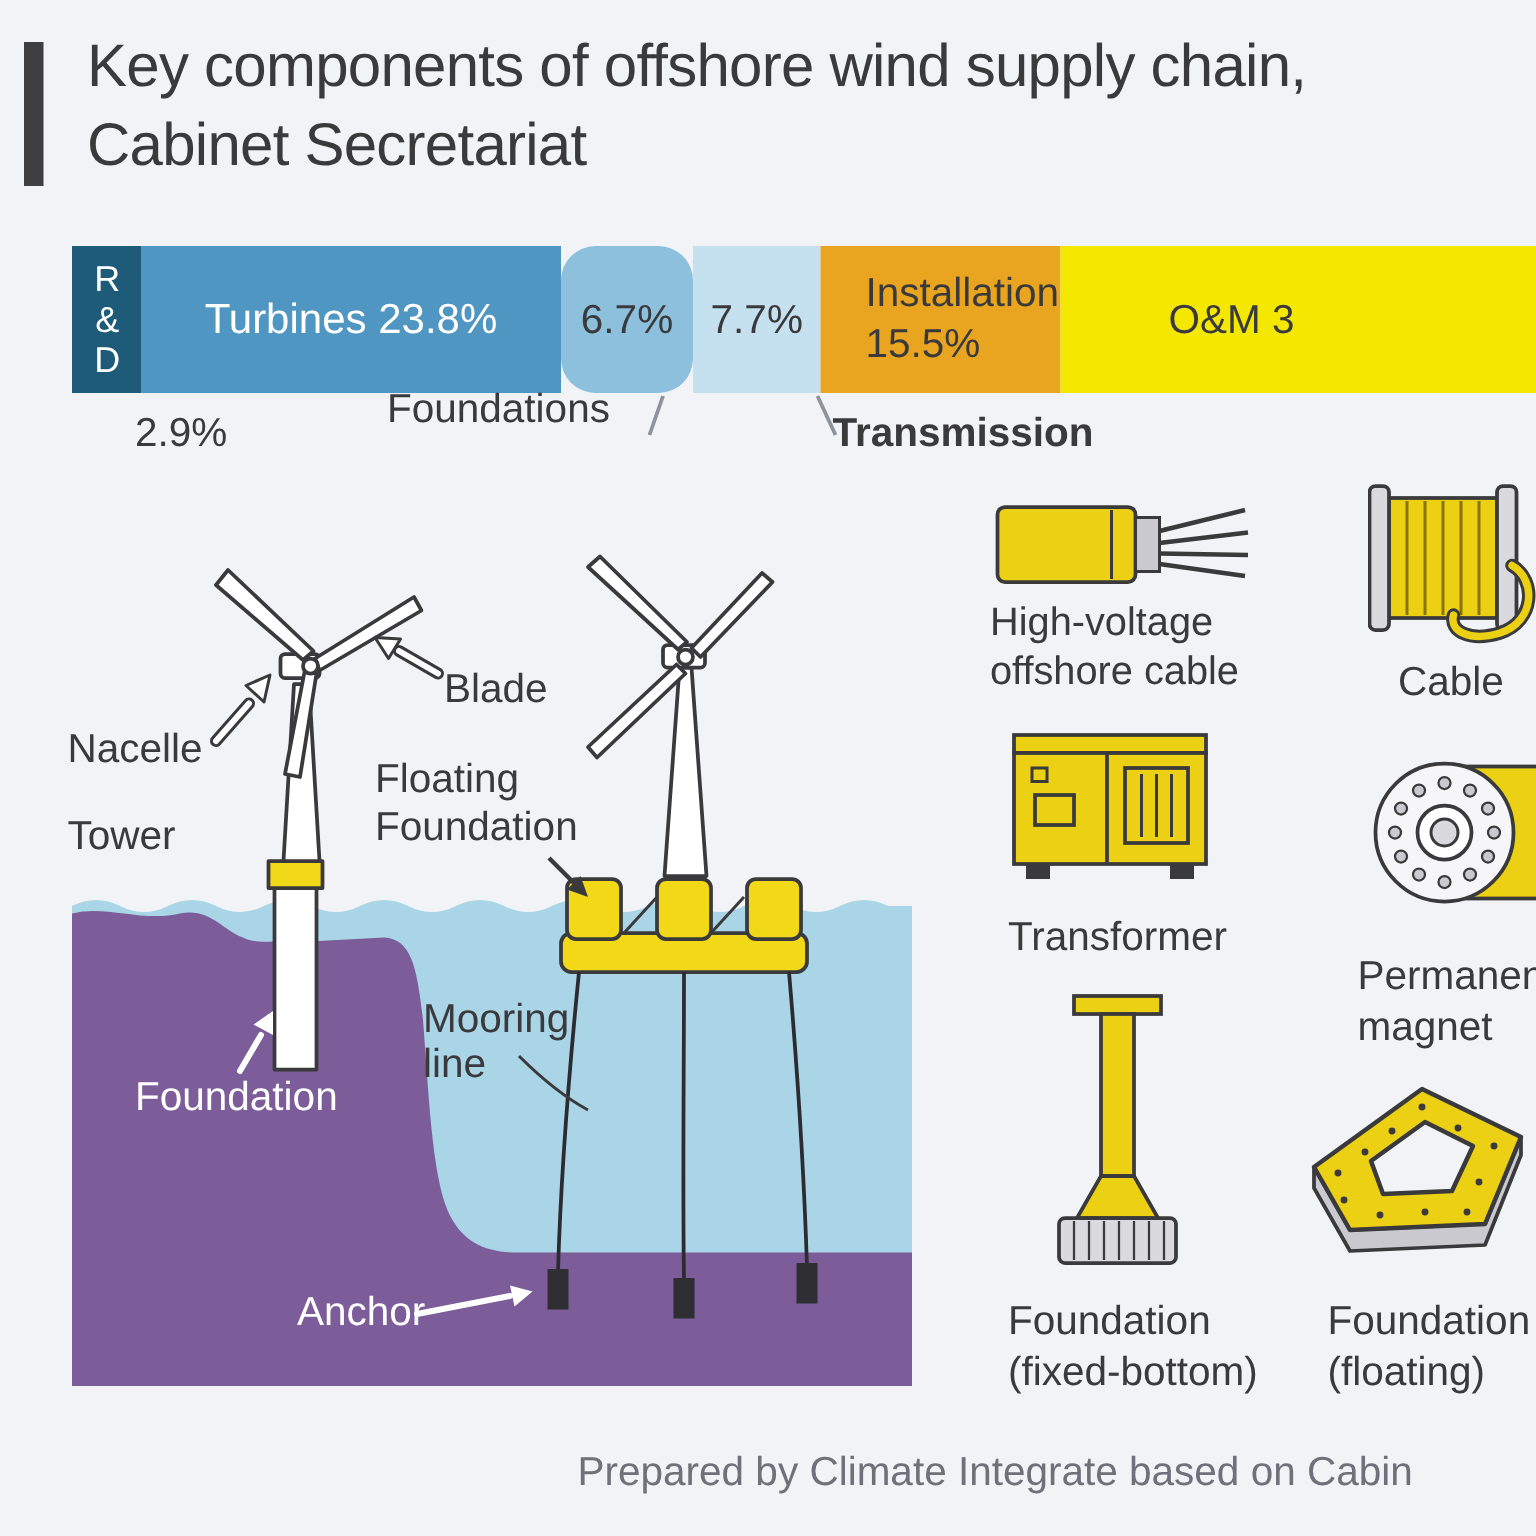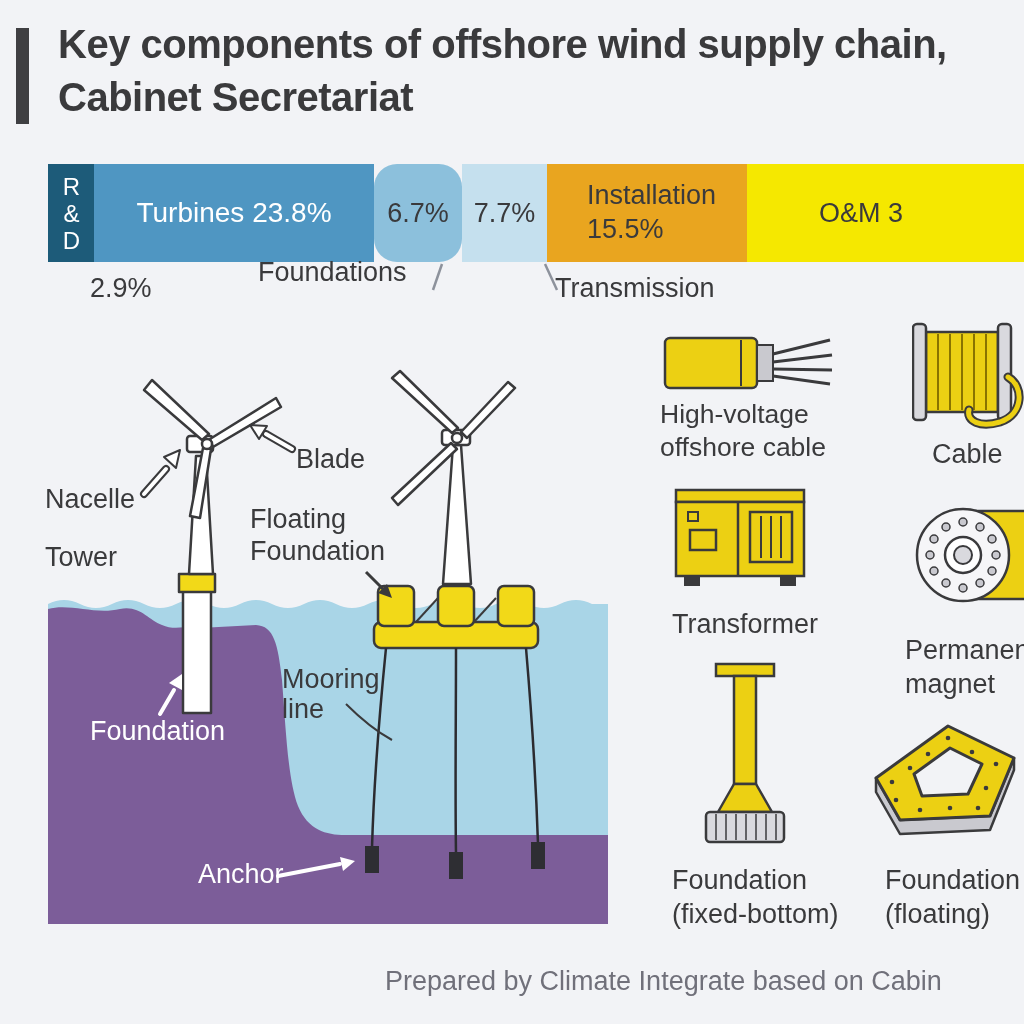--- a/index.html
+++ b/index.html
@@ -8,31 +8,31 @@
     overflow:hidden;
     background:#f2f3f6;
     font-family:"Liberation Sans", sans-serif;
     color:#3a3a3c;
     position:relative;
   }
   .abs{position:absolute;}
 
   
   .title-accent{left:16px; top:28px; width:13px; height:96px; background:#3f3f42;}
-  .page-title{left:58px; top:18px; font-size:40px; font-weight:bold; line-height:1.32; letter-spacing:-0.5px; white-space:nowrap;}
+  .page-title{left:58px; top:18px; font-size:40px; font-weight:normal; line-height:1.32; letter-spacing:-0.5px; white-space:nowrap;}
 
   
   .chart{left:48px; top:164px; width:976px; height:98px; display:flex;}
   .seg{height:100%; display:flex; align-items:center; justify-content:center; font-size:27px; box-sizing:border-box; overflow:visible;}
   .seg-rd{width:46px;}
   .seg-rd span{writing-mode:vertical-rl; text-orientation:upright; color:#fff; font-size:24px; line-height:1;}
   .seg-turbines{width:280px; color:#fff; font-size:28px;}
   .seg-foundations{width:88px;}
   .seg-transmission{width:85px;}
-  .seg-installation{width:200px; flex-direction:column; align-items:flex-start; justify-content:center; padding-left:40px; line-height:1.25; font-size:27px;}
+  .seg-installation{width:160px; flex-direction:column; align-items:flex-start; justify-content:center; padding-left:30px; line-height:1.25; font-size:27px;}
   .seg-om{flex:1; justify-content:flex-start; padding-left:72px; white-space:nowrap;}
   .lbl{position:absolute; font-size:27px; color:#3a3a3c; line-height:1.25;}
   .footer-credit{left:385px; top:966px; font-size:27px; color:#70707a; white-space:nowrap;}
 
   svg{display:block;}
   svg text{font-family:"Liberation Sans", sans-serif;}
 </style>
 </head>
 <body>
 
@@ -58,21 +58,21 @@
   <div class="seg seg-installation" style="background-color: rgb(233, 165, 31);">
     <span>Installation 15.5%</span>
   </div>
   <div class="seg seg-om" style="background-color: rgb(245, 232, 0);">
     <span>O&amp;M 3</span>
   </div>
 </div>
 
 <div class="lbl" style="left:46px; top:272px;margin-left:44px;">2.9%</div>
 <div class="lbl" style="left:258px; top:256px;">Foundations</div>
-<div class="lbl" style="left:555px; top:272px;">Transmission</div>
+<div class="lbl" style="left:555px; top:272px;font-weight:bold;">Transmission</div>
 
 <svg class="abs" style="left:0; top:258px;" width="1024" height="44" viewBox="0 0 1024 44">
   <line x1="442" y1="6" x2="433" y2="32" stroke="#8d929c" stroke-width="2.5"></line>
   <line x1="545" y1="6" x2="557" y2="32" stroke="#8d929c" stroke-width="2.5"></line>
 </svg>
 
 <svg class="abs" style="left:40px; top:328px;" width="612" height="600" viewBox="0 0 612 600">
 
   <path d="M8,276 Q24,268 40,276 T72,276 T104,276 T136,276 T168,276 T200,276 T232,276 T264,276 T296,276 T328,276 T360,276 T392,276 T424,276 T456,276 T488,276 T520,276 T552,276 L568,276 L568,596 L8,596 Z" fill="#a9d5e7"></path>
 

